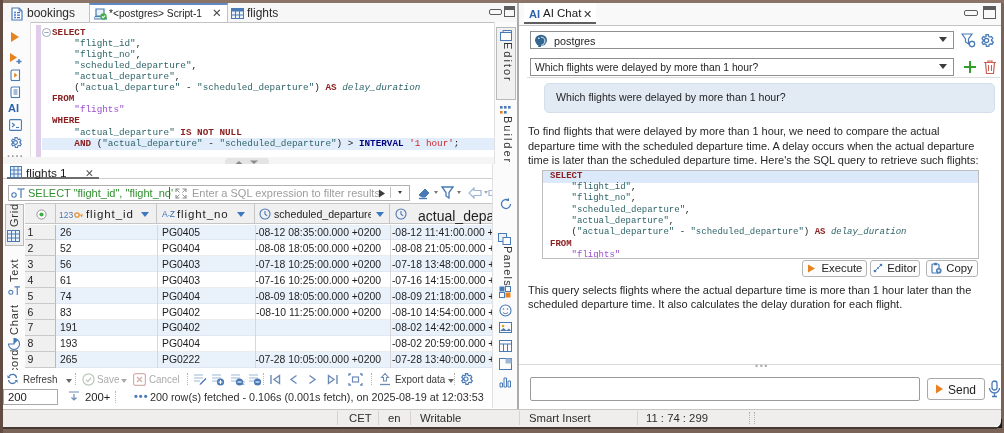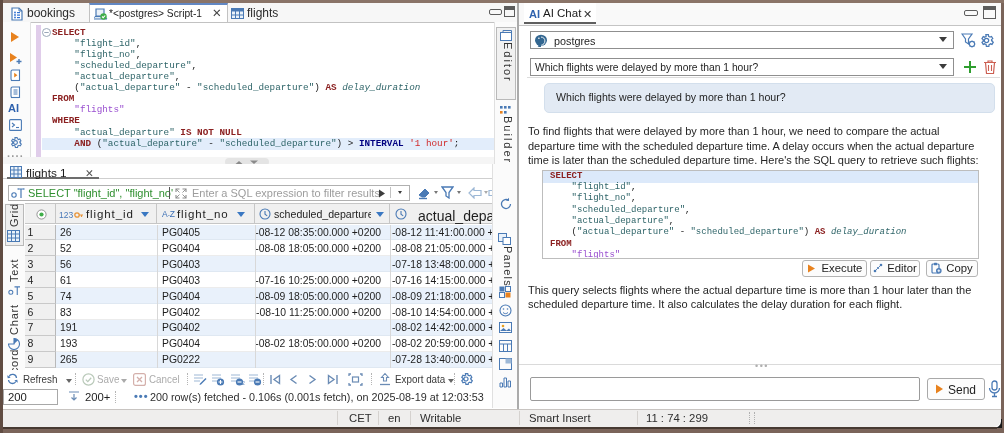--- a/index.html
+++ b/index.html
@@ -348,20 +348,23 @@
       <div class="abs" style="left:229.5px;top:0;width:1px;height:15.9px;background:#d8d8d8;"></div>
       <div class="abs" style="left:364.5px;top:0;width:1px;height:15.9px;background:#d8d8d8;"></div>
     </div>
     <div class="abs" style="left:0;top:53.3px;width:467px;height:15.9px;">
       <div class="abs" style="left:0;top:0;width:30.5px;height:15.9px;background:#f0f0f0;border-right:1px solid #b9b9b9;border-bottom:1px solid #c9c9c9;box-sizing:border-box;">
           <span style="position:absolute;left:2.5px;top:1.5px;font-size:10.5px;color:#222;">3</span>
         </div>
       <div class="abs" style="left:30.5px;top:0;width:436.5px;height:15.9px;background:#e9f1fb;border-bottom:1px solid #dfe8f2;box-sizing:border-box;"></div>
       <div class="abs cell" style="left:35px;top:2.5px;">56</div>
       <div class="abs cell" style="left:137px;top:2.5px;">PG0403</div>
+      <div class="abs" style="left:230px;top:0;width:135px;height:15.9px;overflow:hidden;">
+          <span class="cell" style="position:absolute;right:9px;top:2.5px;white-space:nowrap;">-07-18 10:25:00.000 +0200</span>
+        </div>
       <div class="abs" style="left:365px;top:0;width:138px;height:15.9px;overflow:hidden;">
           <span class="cell" style="position:absolute;left:1.9px;top:2.5px;white-space:nowrap;">-07-18 13:48:00.000 +0200</span>
         </div>
       <div class="abs" style="left:131.5px;top:0;width:1px;height:15.9px;background:#d8d8d8;"></div>
       <div class="abs" style="left:229.5px;top:0;width:1px;height:15.9px;background:#d8d8d8;"></div>
       <div class="abs" style="left:364.5px;top:0;width:1px;height:15.9px;background:#d8d8d8;"></div>
     </div>
     <div class="abs" style="left:0;top:69.2px;width:467px;height:15.9px;">
       <div class="abs" style="left:0;top:0;width:30.5px;height:15.9px;background:#f0f0f0;border-right:1px solid #b9b9b9;border-bottom:1px solid #c9c9c9;box-sizing:border-box;">
           <span style="position:absolute;left:2.5px;top:1.5px;font-size:10.5px;color:#222;">4</span>
@@ -427,37 +430,37 @@
       <div class="abs" style="left:229.5px;top:0;width:1px;height:15.9px;background:#d8d8d8;"></div>
       <div class="abs" style="left:364.5px;top:0;width:1px;height:15.9px;background:#d8d8d8;"></div>
     </div>
     <div class="abs" style="left:0;top:132.8px;width:467px;height:15.9px;">
       <div class="abs" style="left:0;top:0;width:30.5px;height:15.9px;background:#f0f0f0;border-right:1px solid #b9b9b9;border-bottom:1px solid #c9c9c9;box-sizing:border-box;">
           <span style="position:absolute;left:2.5px;top:1.5px;font-size:10.5px;color:#222;">8</span>
         </div>
       <div class="abs" style="left:30.5px;top:0;width:436.5px;height:15.9px;background:#ffffff;border-bottom:1px solid #ececec;box-sizing:border-box;"></div>
       <div class="abs cell" style="left:35px;top:2.5px;">193</div>
       <div class="abs cell" style="left:137px;top:2.5px;">PG0404</div>
-      <div class="abs" style="left:230px;top:0;width:135px;height:15.9px;overflow:hidden;">
-          <span class="cell" style="position:absolute;right:9px;top:2.5px;white-space:nowrap;">-08-02 18:05:00.000 +0200</span>
-        </div>
       <div class="abs" style="left:365px;top:0;width:138px;height:15.9px;overflow:hidden;">
           <span class="cell" style="position:absolute;left:1.9px;top:2.5px;white-space:nowrap;">-08-02 20:59:00.000 +0200</span>
         </div>
       <div class="abs" style="left:131.5px;top:0;width:1px;height:15.9px;background:#d8d8d8;"></div>
       <div class="abs" style="left:229.5px;top:0;width:1px;height:15.9px;background:#d8d8d8;"></div>
       <div class="abs" style="left:364.5px;top:0;width:1px;height:15.9px;background:#d8d8d8;"></div>
     </div>
     <div class="abs" style="left:0;top:148.7px;width:467px;height:15.9px;">
       <div class="abs" style="left:0;top:0;width:30.5px;height:15.9px;background:#f0f0f0;border-right:1px solid #b9b9b9;border-bottom:1px solid #c9c9c9;box-sizing:border-box;">
           <span style="position:absolute;left:2.5px;top:1.5px;font-size:10.5px;color:#222;">9</span>
         </div>
       <div class="abs" style="left:30.5px;top:0;width:436.5px;height:15.9px;background:#e9f1fb;border-bottom:1px solid #dfe8f2;box-sizing:border-box;"></div>
       <div class="abs cell" style="left:35px;top:2.5px;">265</div>
       <div class="abs cell" style="left:137px;top:2.5px;">PG0222</div>
+      <div class="abs" style="left:230px;top:0;width:135px;height:15.9px;overflow:hidden;">
+          <span class="cell" style="position:absolute;right:9px;top:2.5px;white-space:nowrap;">-07-28 10:05:00.000 +0200</span>
+        </div>
       <div class="abs" style="left:365px;top:0;width:138px;height:15.9px;overflow:hidden;">
           <span class="cell" style="position:absolute;left:1.9px;top:2.5px;white-space:nowrap;">-07-28 13:40:00.000 +0200</span>
         </div>
       <div class="abs" style="left:131.5px;top:0;width:1px;height:15.9px;background:#d8d8d8;"></div>
       <div class="abs" style="left:229.5px;top:0;width:1px;height:15.9px;background:#d8d8d8;"></div>
       <div class="abs" style="left:364.5px;top:0;width:1px;height:15.9px;background:#d8d8d8;"></div>
     </div>
   </div>
 
   <div class="abs" style="left:492px;top:164px;width:25px;height:244px;background:#fbfbfb;border-left:1px solid #e0e0e0;"></div>

